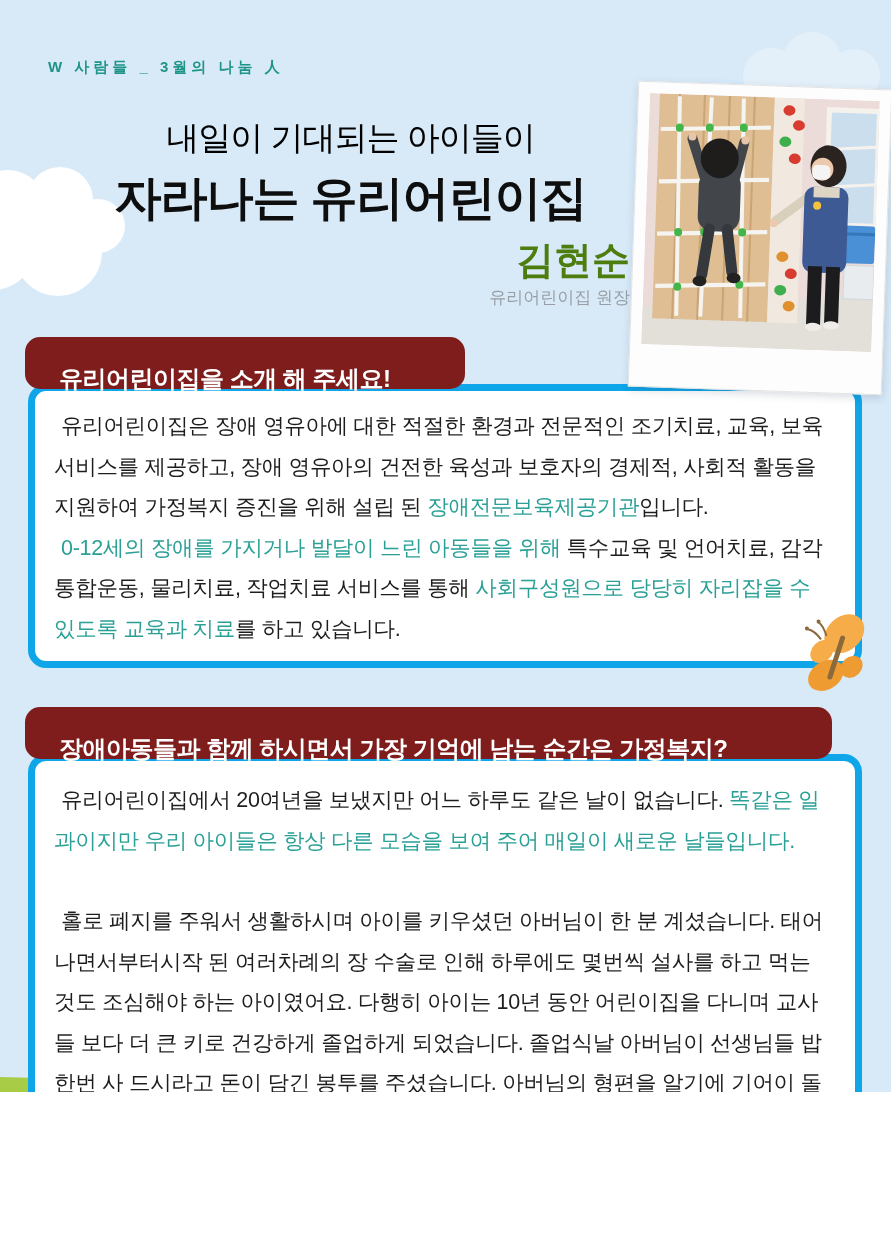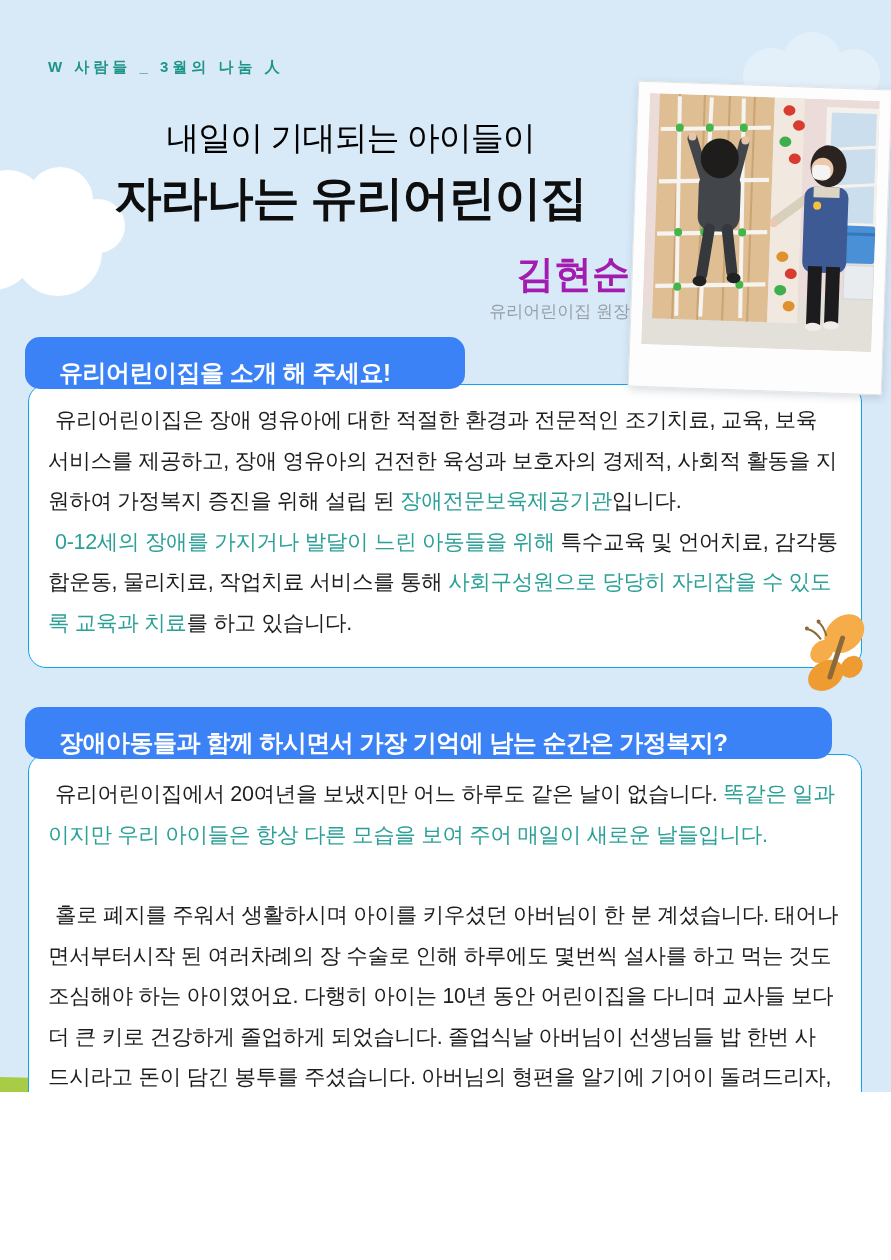--- a/index.html
+++ b/index.html
@@ -16,41 +16,41 @@
   .butterfly{position:absolute;left:793px;top:610px;width:88px;height:88px;z-index:5;}
   
   .eyebrow{
     position:absolute;left:48px;top:58px;z-index:2;
     color:#1f9488;font-size:15px;font-weight:bold;letter-spacing:4px;
   }
   .title{position:absolute;left:18px;top:112px;width:665px;text-align:center;z-index:2;}
   .title-line1{font-size:33px;font-weight:400;color:#000000;letter-spacing:-1px;line-height:52px;}
   .title-line2{font-size:47px;font-weight:800;color:#0e0e0e;letter-spacing:-1px;line-height:56px;margin-top:6px;}
   .byline{position:absolute;right:261px;top:238px;text-align:right;z-index:2;}
-  .person-name{font-size:38px;font-weight:800;color:#a21caf;line-height:44px;margin-top:14px;}
+  .person-name{font-size:38px;font-weight:800;color:#4d7c0f;line-height:44px;}
   .person-role{font-size:17px;color:#989ea5;margin-top:4px;}
   
   .polaroid{
     position:absolute;left:633px;top:85px;width:254px;height:306px;z-index:3;
     background:#fdfdfd;border:1px solid #e3e3e3;box-sizing:border-box;
     padding:11px 11px 42px 11px;
     transform:rotate(2deg);
     box-shadow:1px 3px 8px rgba(40,60,90,0.18);
   }
   .polaroid svg{display:block;width:100%;height:100%;}
   
   .q-pill{
-    position:absolute;height:52px;background:#3b82f6;border-radius:15px;z-index:4;
+    position:absolute;height:52px;background:#7f1d1d;border-radius:15px;z-index:4;
     color:#fff;font-weight:bold;font-size:24px;line-height:52px;
-    padding:10px 34px;box-sizing:border-box;white-space:nowrap;letter-spacing:-0.5px;
+    padding:16px 34px;box-sizing:border-box;white-space:nowrap;letter-spacing:-0.5px;
   }
   .q-pill1{left:25px;top:337px;width:440px;}
   .q-pill2{left:25px;top:707px;width:807px;}
   .card{
-    position:absolute;background:#fff;border:1px solid #0ea5e9;border-radius:18px;
+    position:absolute;background:#fff;border:7px solid #0ea5e9;border-radius:18px;
     box-sizing:border-box;z-index:2;padding:15px 20px 10px 19px;
   }
   .card1{left:28px;top:384px;width:834px;height:284px;}
   .card2{left:28px;top:754px;width:834px;height:451px;padding-top:19px;}
   .card p{
     margin:0;font-size:21.5px;line-height:40.5px;color:#1d1d1d;
     letter-spacing:-0.3px;text-indent:7px;word-break:break-all;
   }
   .card2 p + p{margin-top:40px;}
   .teal{color:#2aa096;}

